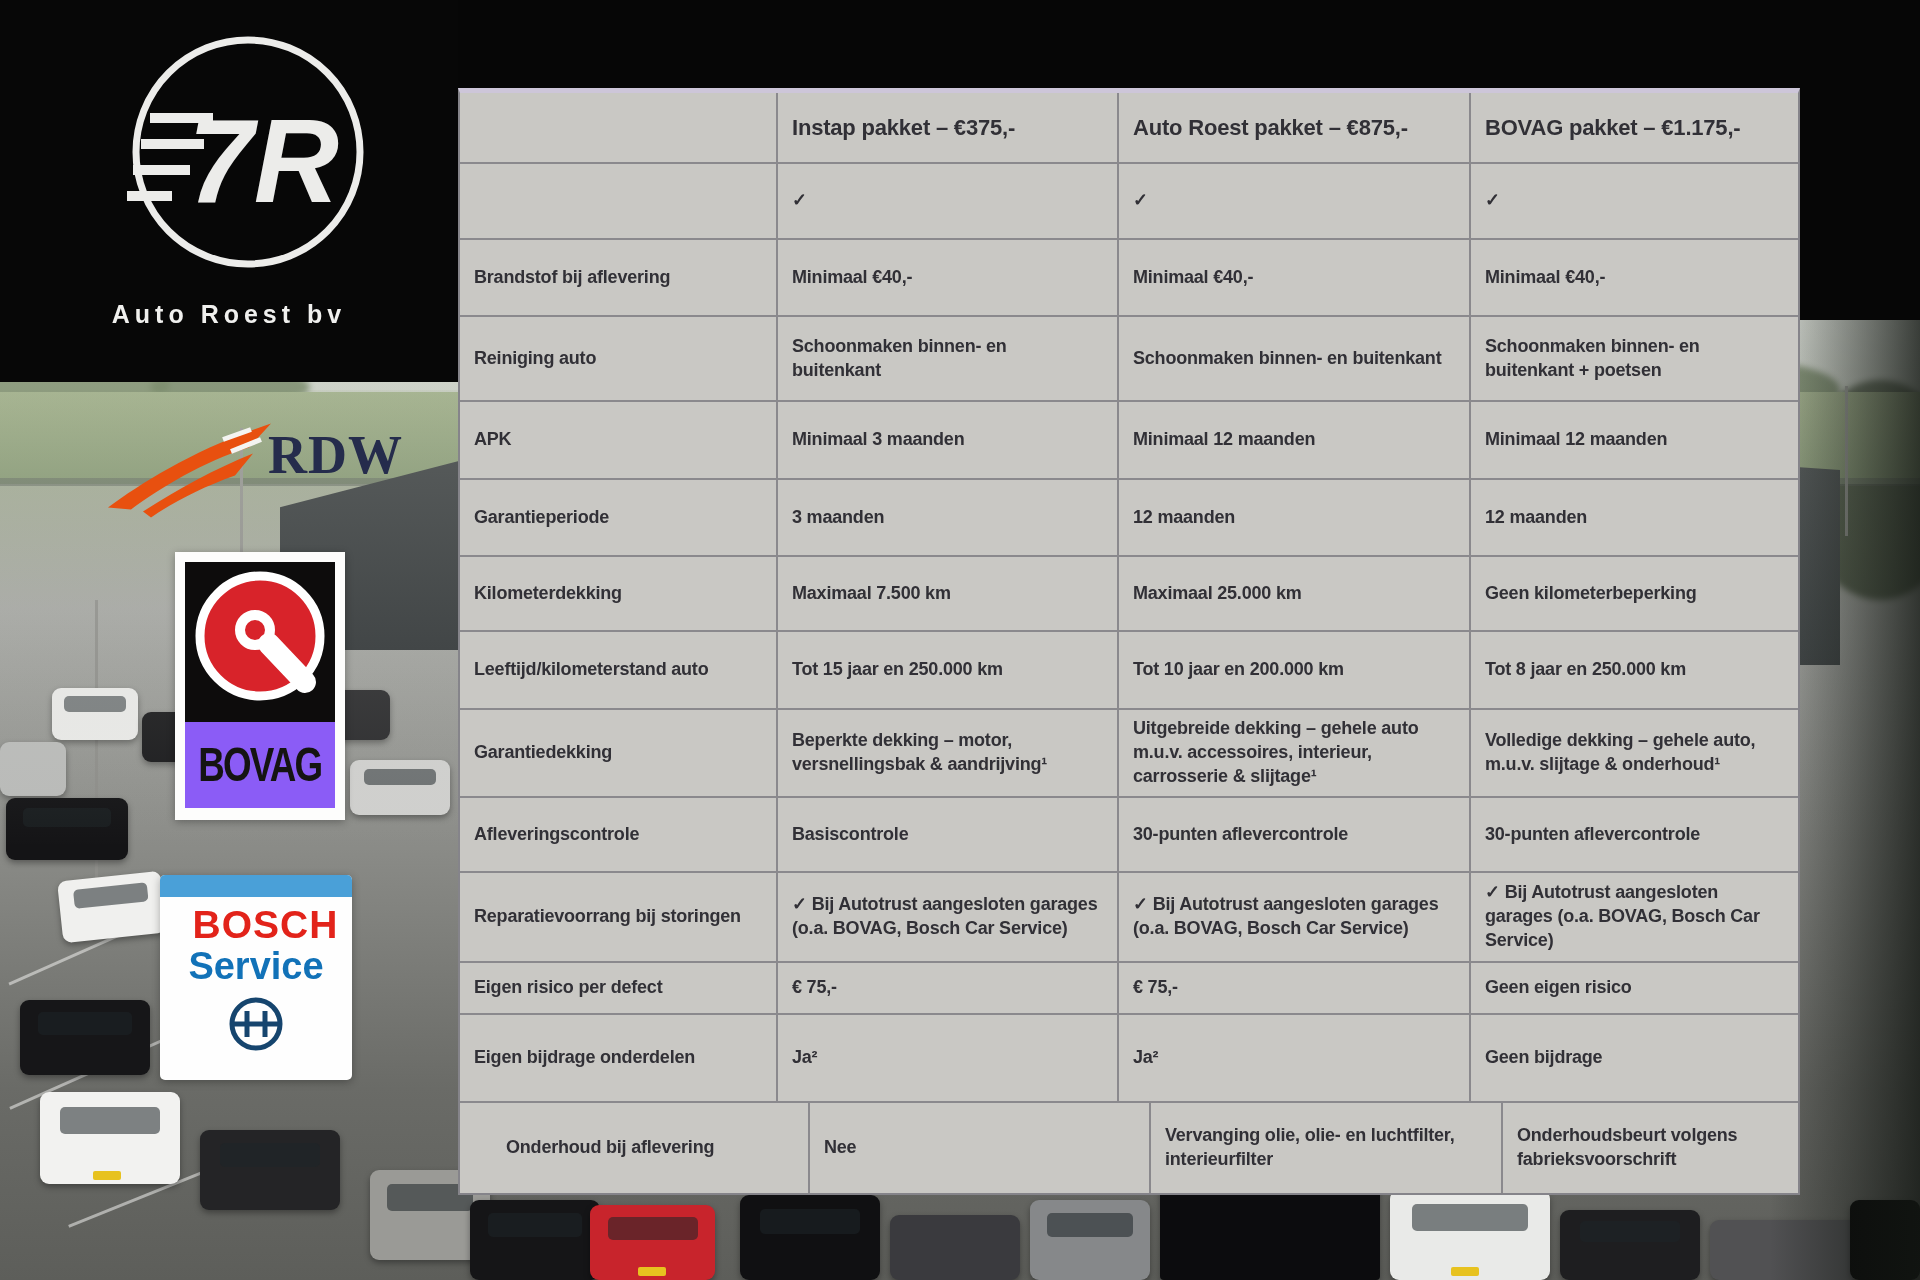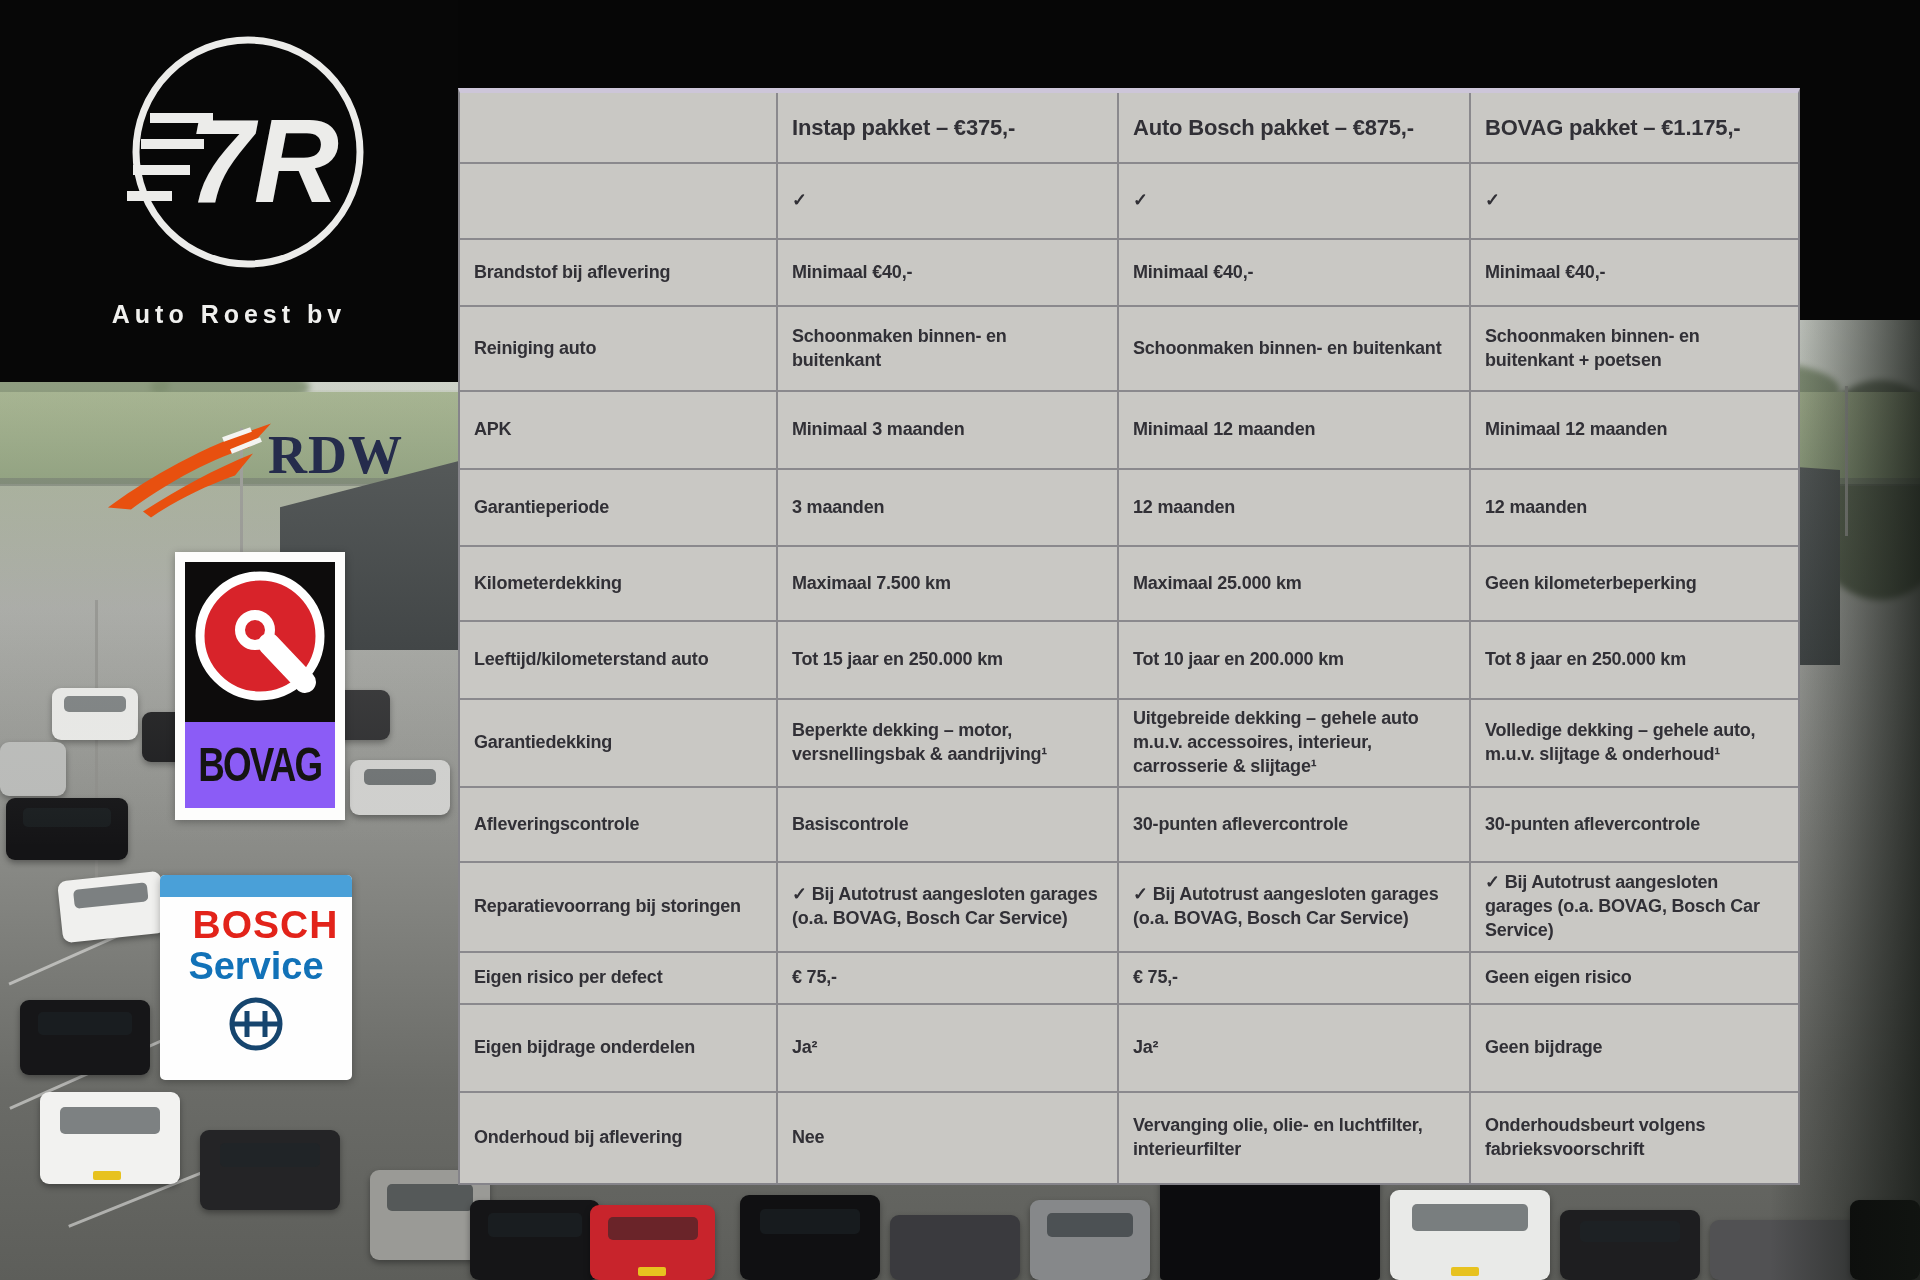--- a/index.html
+++ b/index.html
@@ -42,21 +42,21 @@
     border-radius:5px;overflow:hidden;box-shadow:0 2px 8px rgba(0,0,0,.3);}
   .bosch-bar{height:22px;background:#4aa0d8;}
   .bosch-word{ text-align:center;font-weight:bold;font-size:39px;letter-spacing:1px;color:#e2231a;margin-top:6px;padding-left:19px;}
   .bosch-service{text-align:center;font-weight:bold;font-size:38px;color:#1272b8;margin-top:-2px;}
   .bosch-sym{display:block;margin:6px auto 0 auto;}
   
   .ctable{position:absolute;left:458px;top:88px;width:1342px;z-index:5;
     border:2px solid #85848a;border-top:5px solid #cdc6d9;box-sizing:border-box;background:#c9c8c4;color:#313036;}
   .trow{display:grid;grid-template-columns:318px 341px 352px 325px;box-sizing:border-box;
     border-bottom:2px solid #8a898d;}
-  .trow:last-child{border-bottom:none;}
+  .trow:last-child{border-bottom:none;padding-left:32px;}
   .tcell{border-right:2px solid #8a898d;box-sizing:border-box;display:flex;align-items:center;
     padding:6px 18px 6px 14px;font-weight:bold;font-size:18px;line-height:1.32;letter-spacing:-0.2px;}
   .tcell:last-child{border-right:none;}
   .hcell{font-size:22px;white-space:nowrap;}
   .lcell{white-space:nowrap;}
 </style>
 </head>
 <body>
 
 <div class="band"></div>
@@ -181,30 +181,30 @@
     <line x1="10" y1="30" x2="62" y2="30" stroke="#16456e" stroke-width="5"></line>
     <line x1="27" y1="17" x2="27" y2="43" stroke="#16456e" stroke-width="5"></line>
     <line x1="45" y1="17" x2="45" y2="43" stroke="#16456e" stroke-width="5"></line>
   </svg>
 </div>
 
 <div class="ctable">
   <div class="trow" style="height:71px;">
     <div class="tcell hcell"></div>
     <div class="tcell hcell">Instap pakket – €375,-</div>
-    <div class="tcell hcell">Auto Bosch pakket – €875,-</div>
+    <div class="tcell hcell">Auto Roest pakket – €875,-</div>
     <div class="tcell hcell">BOVAG pakket – €1.175,-</div>
   </div>
   <div class="trow" style="height:76px;">
     <div class="tcell lcell"></div>
     <div class="tcell">✓</div>
     <div class="tcell">✓</div>
     <div class="tcell">✓</div>
   </div>
-  <div class="trow" style="height:67px;">
+  <div class="trow" style="height:77px;">
     <div class="tcell lcell">Brandstof bij aflevering</div>
     <div class="tcell">Minimaal €40,-</div>
     <div class="tcell">Minimaal €40,-</div>
     <div class="tcell">Minimaal €40,-</div>
   </div>
   <div class="trow" style="height:85px;">
     <div class="tcell lcell">Reiniging auto</div>
     <div class="tcell">Schoonmaken binnen- en buitenkant</div>
     <div class="tcell">Schoonmaken binnen- en buitenkant</div>
     <div class="tcell">Schoonmaken binnen- en buitenkant + poetsen</div>

